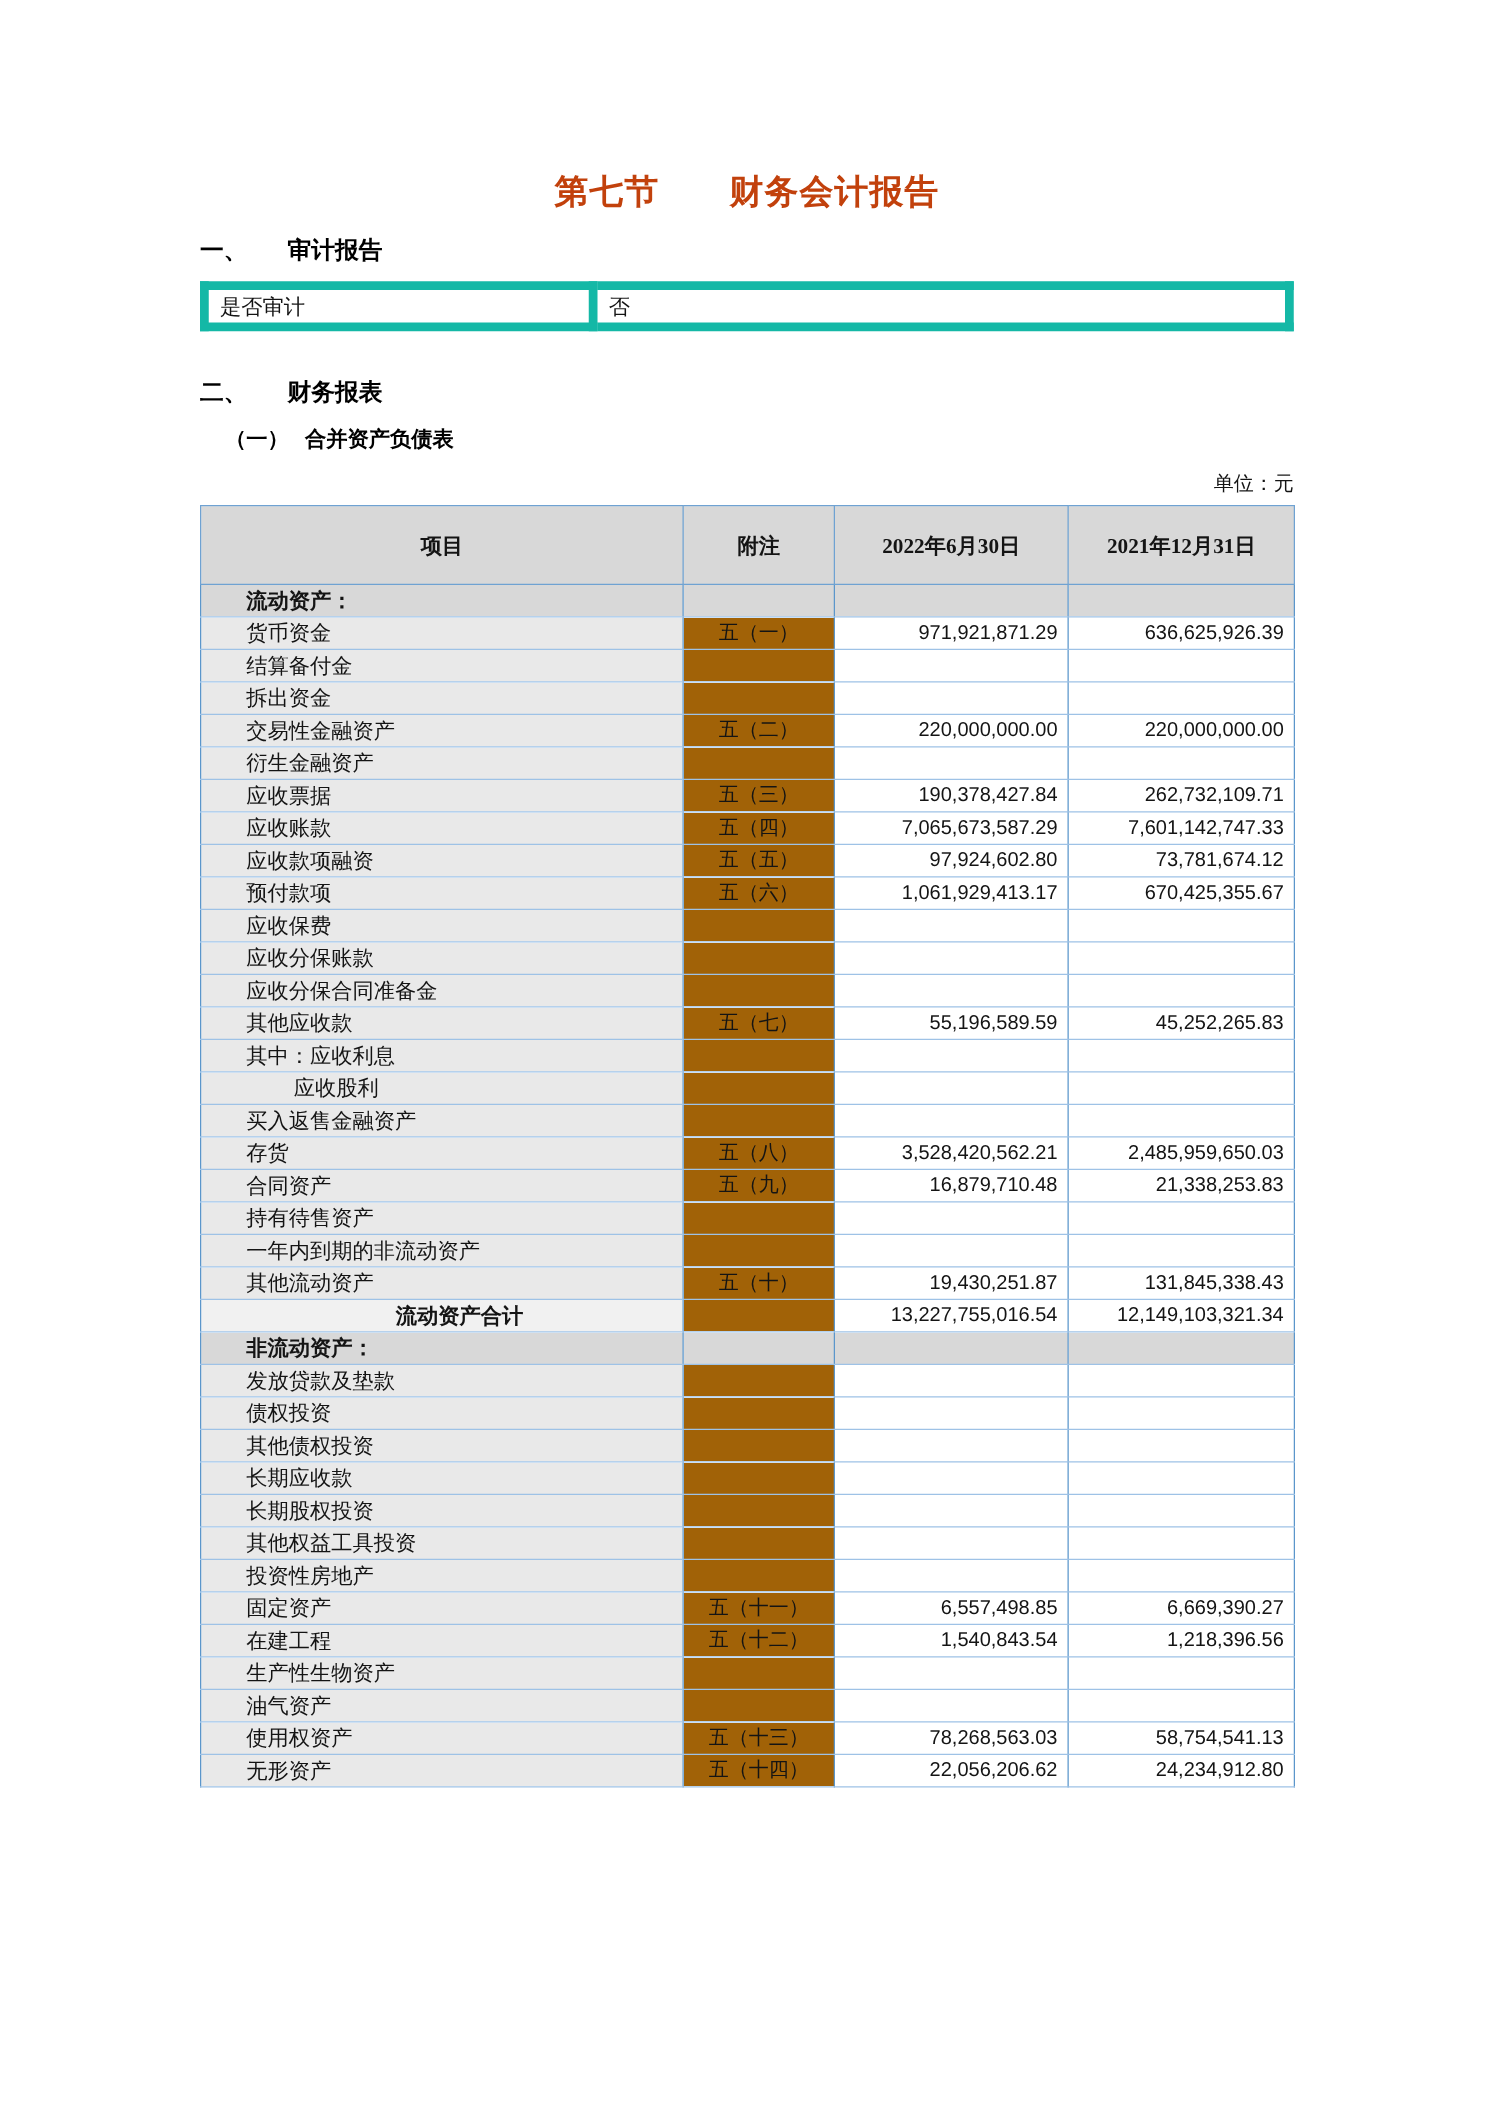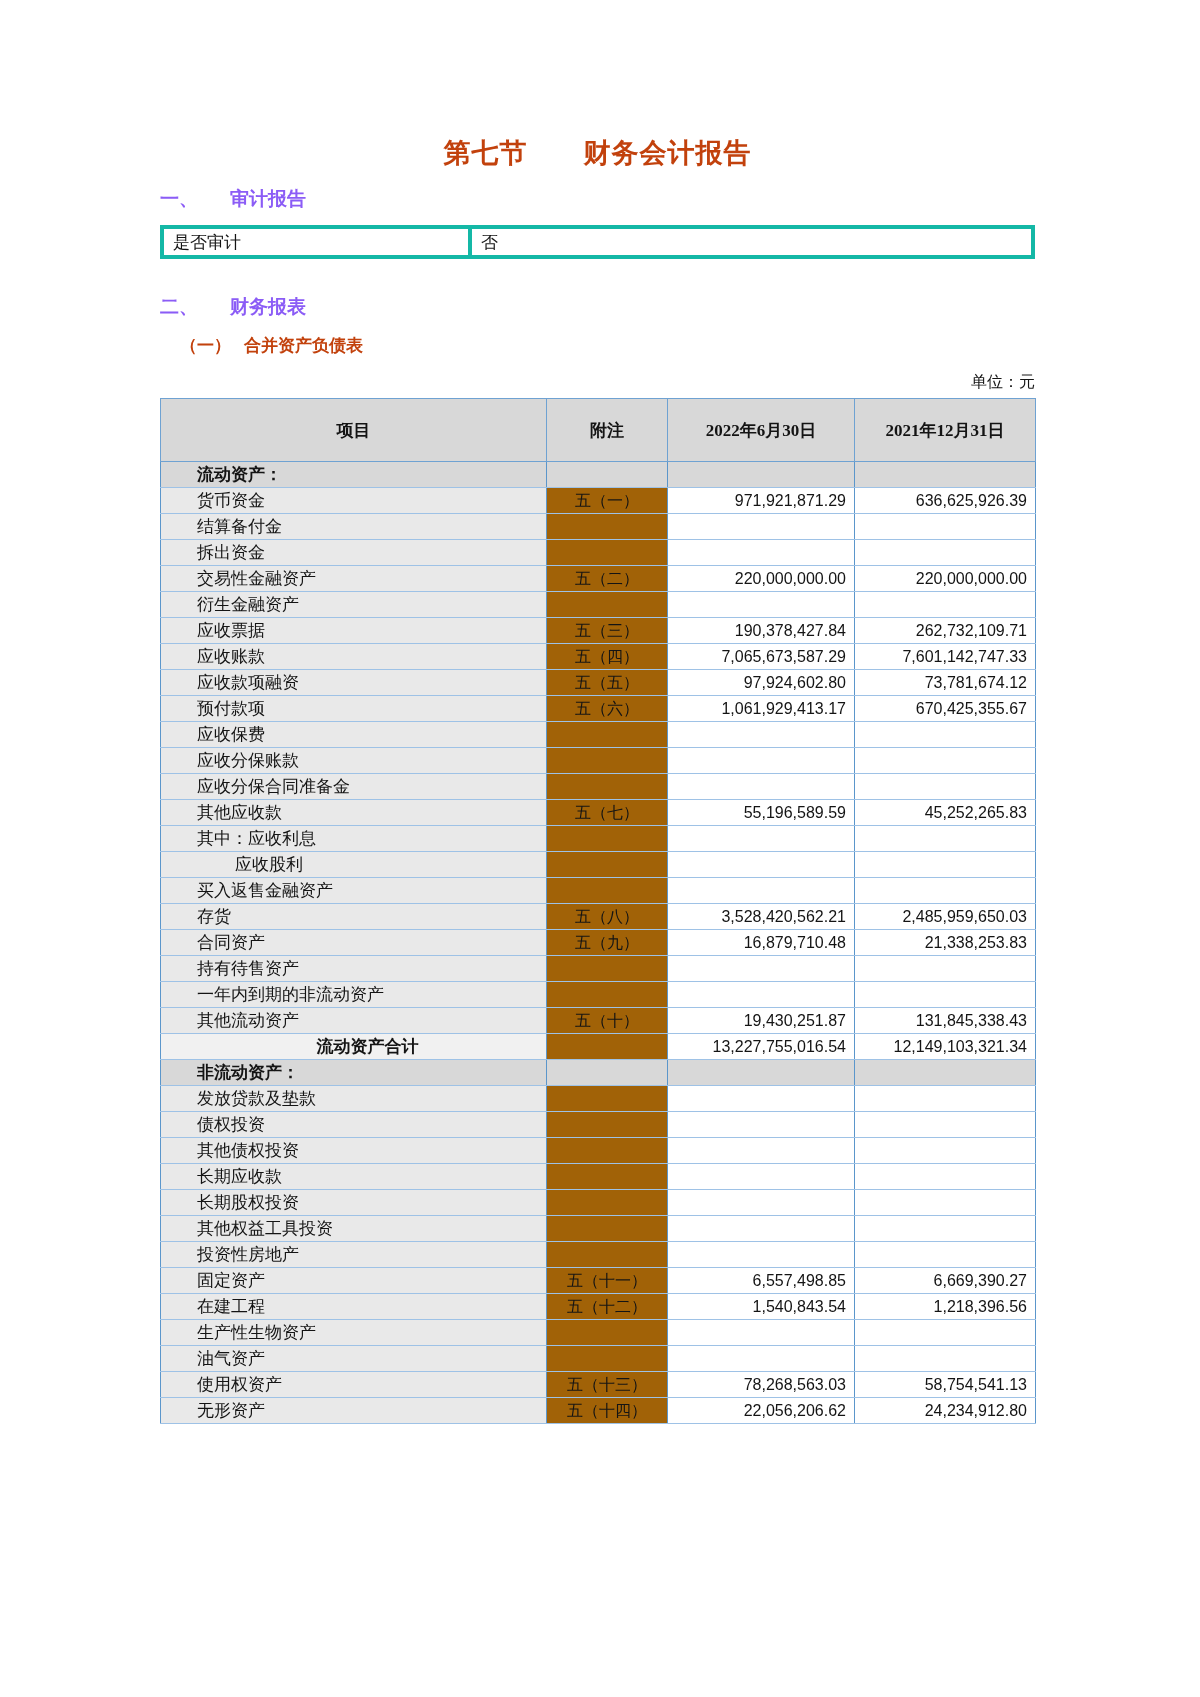--- a/index.html
+++ b/index.html
@@ -10,36 +10,36 @@
   }
   .page{padding:138px 165px 0 160px;}
   .doc-title{
     margin:0;text-align:center;
     font-family:"Liberation Sans",sans-serif;
     font-size:27px;font-weight:bold;line-height:30px;color:#c2410c;
     letter-spacing:1px;
   }
   .sec-heading{
     margin-top:21px;
-    font-size:19px;font-weight:bold;line-height:23px;color:#8b5cf6;
-    font-family:Liberation Mono, monospace;
+    font-size:19px;font-weight:bold;line-height:23px;color:#000000;
+    font-family:Liberation Sans, sans-serif;
   }
   .sec-heading .sec-num{display:inline-block;width:70px;}
   .audit-table{
     border-collapse:collapse;width:875px;table-layout:fixed;margin-top:13px;
   }
   .audit-table td{
-    border:4px solid #14b8a6;height:26px;padding:0 9px;
+    border:7px solid #14b8a6;height:26px;padding:0 9px;
     font-size:17px;background:#fff;
   }
   .audit-table td.a-label{width:286px;}
   .sec-heading.second{margin-top:38px;}
   .subsec-heading{
     margin-top:15px;padding-left:20px;
-    font-size:17px;font-weight:bold;line-height:21px;color:#c2410c;
+    font-size:17px;font-weight:bold;line-height:21px;color:#000000;
   }
   .subsec-heading .sub-num{display:inline-block;width:64px;}
   .unit-label{
     margin-top:16px;text-align:right;font-size:16px;line-height:19px;
   }
   .bs-table{
     border-collapse:collapse;width:875px;table-layout:fixed;margin-top:7px;
   }
   .bs-table col.c-item{width:386px;}
   .bs-table col.c-note{width:121px;}

